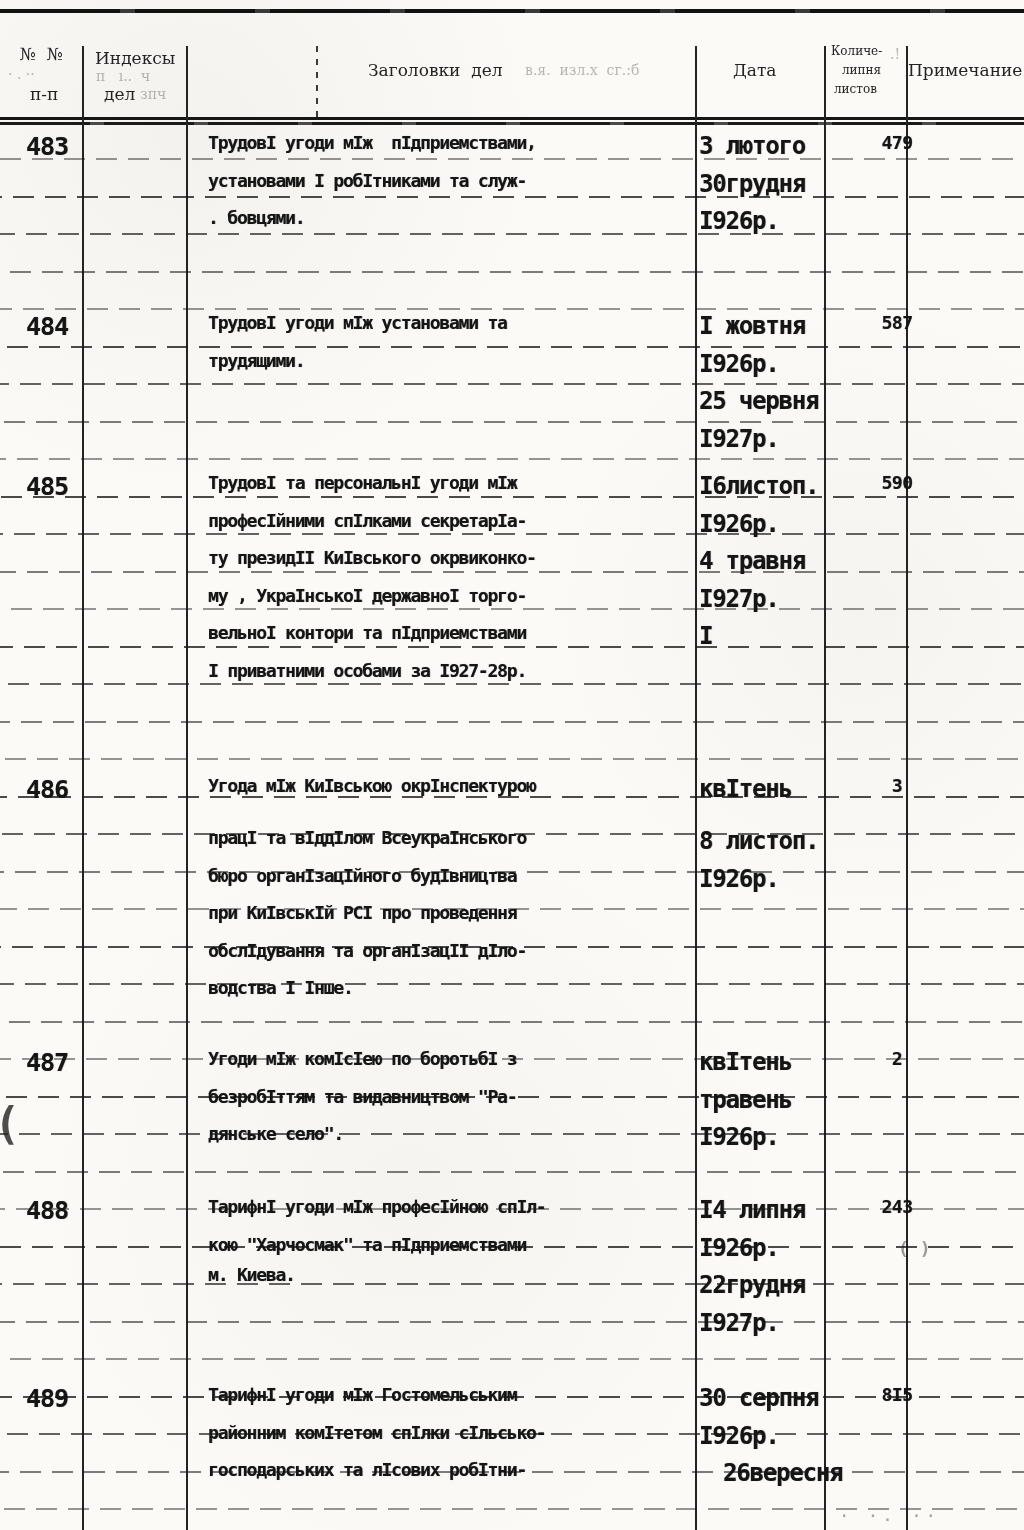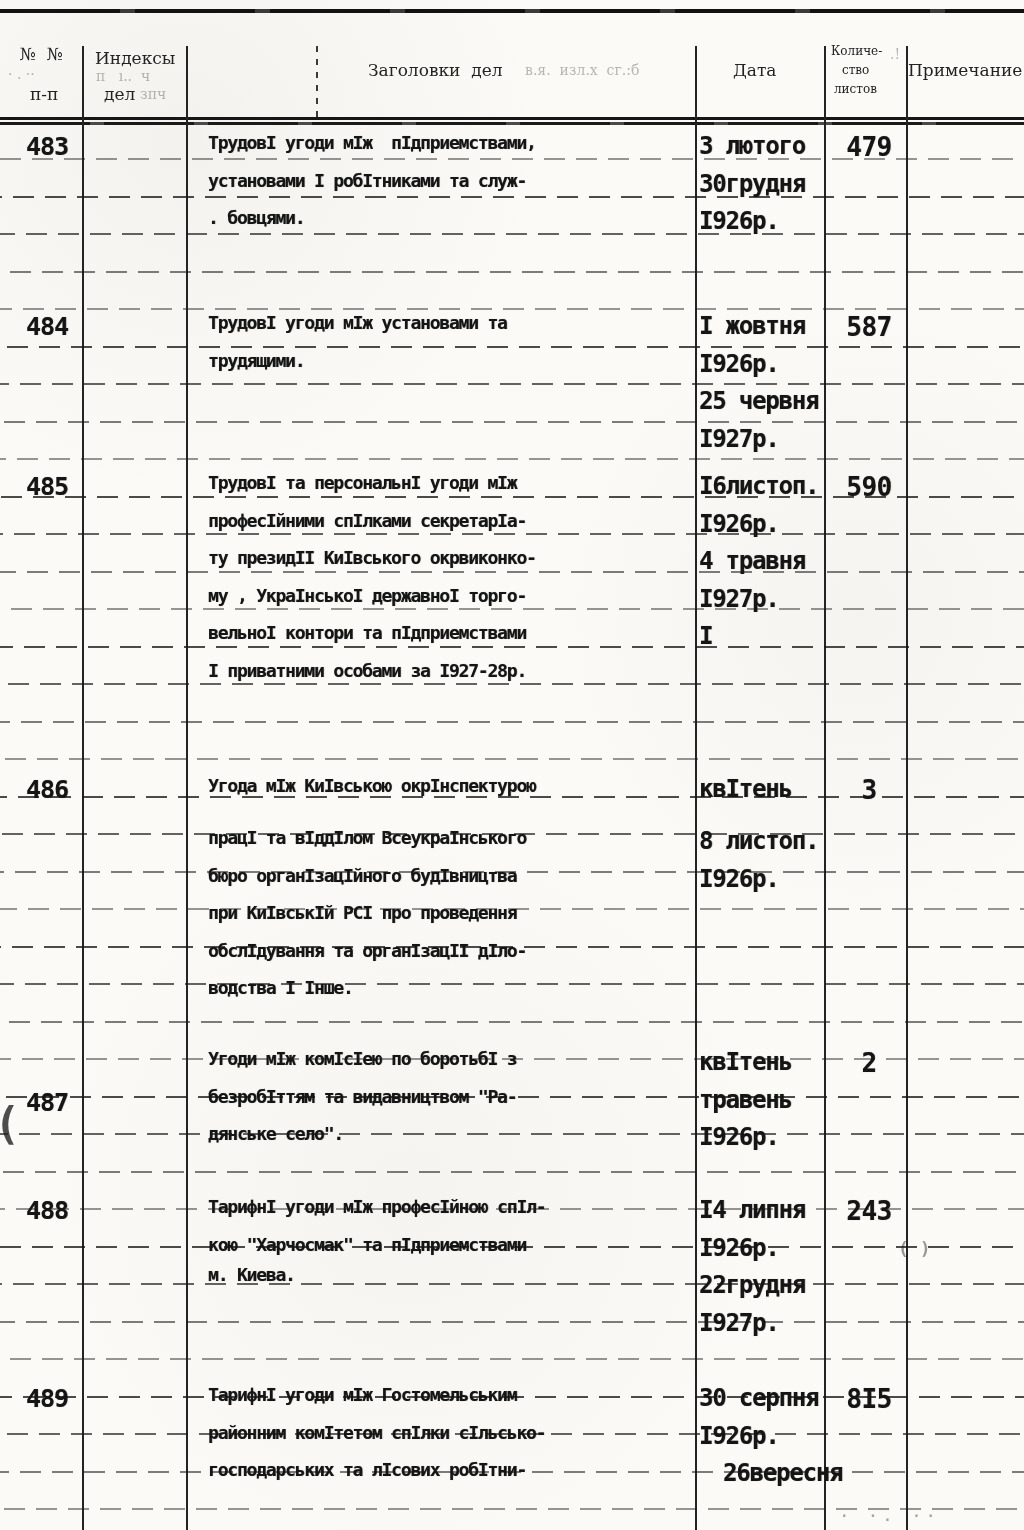--- a/index.html
+++ b/index.html
@@ -36,21 +36,21 @@
   .h.noise{opacity:.32;filter:blur(.6px);font-size:14px;}
   
   .row{position:absolute;left:0;width:1024px;height:0;}
   .num,.tline,.dline,.cnt{
     position:absolute;font-weight:bold;color:#151515;white-space:pre;
     text-shadow:.4px .4px .7px rgba(10,10,10,.5);
   }
   .num{left:16px;width:62px;text-align:center;font-size:25px;letter-spacing:-1px;}
   .tline{left:208px;font-size:18px;letter-spacing:-1.2px;}
   .dline{left:699px;font-size:24px;letter-spacing:-1.2px;}
-  .cnt{left:830px;width:78px;text-align:center;font-size:26px;letter-spacing:-.5px;}
+  .cnt{left:858px;width:78px;text-align:center;font-size:18px;letter-spacing:-.5px;}
   .artifact{position:absolute;color:#222;font-weight:bold;}
   .artifact.paren{left:-6px;top:1098px;font-size:44px;opacity:.8;}
   .artifact.marks{left:898px;top:1238px;font-size:18px;opacity:.45;filter:blur(.4px);}
   .artifact.dots{left:840px;top:1508px;font-size:14px;opacity:.4;letter-spacing:6px;}
 </style>
 </head>
 <body>
 
 <div id="page">
 
@@ -74,21 +74,21 @@
     <span class="h noise" style="left:96px;top:68px">п   ı..  ч</span>
     <span class="h" style="left:104px;top:84px">дел</span>
     <span class="h noise" style="left:140px;top:86px">зпч</span>
 
     <span class="h" style="left:368px;top:60px">Заголовки  дел</span>
     <span class="h noise" style="left:525px;top:62px">в.я.  изл.х  сг.:б</span>
 
     <span class="h" style="left:733px;top:60px">Дата</span>
 
     <span class="h small" style="left:831px;top:44px">Количе-</span>
-    <span class="h small" style="left:842px;top:63px">ство</span>
+    <span class="h small" style="left:842px;top:63px">липня</span>
     <span class="h small" style="left:834px;top:82px">листов</span>
     <span class="h noise" style="left:890px;top:46px">.! :</span>
 
     <span class="h" style="left:908px;top:60px">Примечание</span>
   </div>
 
   <div id="rules">
       <div class="rule" style="top: 158px; background-position: 0px 0px; opacity: 0.5;"></div>
       <div class="rule" style="top: 195.5px; background-position: 13px 0px; opacity: 0.86;"></div>
       <div class="rule" style="top: 233px; background-position: 26px 0px; opacity: 0.74;"></div>
@@ -171,21 +171,21 @@
         <div class="tline" style="top: 90px; text-align: center;">бюро органІзацІйного будІвництва</div>
         <div class="tline" style="top: 127px;">при КиІвськІй РСІ про проведення</div>
         <div class="tline" style="top: 165px;">обслІдування та органІзацІІ дІло-</div>
         <div class="tline" style="top: 202px;">водства І Інше.</div>
         <div class="dline" style="top: 0px;">квІтень</div>
         <div class="dline" style="top: 52px;">8 листоп.</div>
         <div class="dline" style="top: 90px;">І926р.</div>
         <div class="cnt" style="top: 0px;">3</div>
       </div>
       <div class="row" style="top: 1048px;">
-        <div class="num" style="top: 0px; margin-top: 40px;">487</div>
+        <div class="num" style="top: 0px;">487</div>
         <div class="tline" style="top: 0px;">Угоди мІж комІсІею по боротьбІ з</div>
         <div class="tline" style="top: 37.5px;">безробІттям та видавництвом "Ра-</div>
         <div class="tline" style="top: 75px;">дянське село".</div>
         <div class="dline" style="top: 0px;">квІтень</div>
         <div class="dline" style="top: 37.5px;">травень</div>
         <div class="dline" style="top: 75px;">І926р.</div>
         <div class="cnt" style="top: 0px;">2</div>
       </div>
       <div class="row" style="top: 1196px;">
         <div class="num" style="top: 0px;">488</div>

